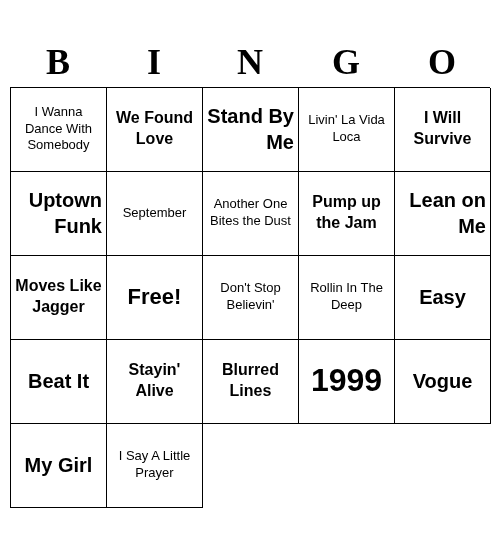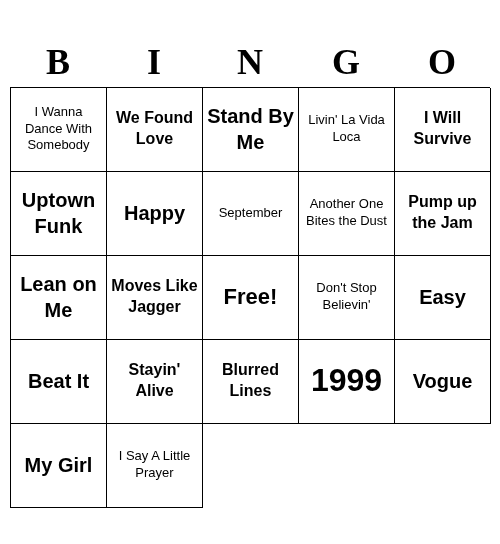--- a/index.html
+++ b/index.html
@@ -58,20 +58,21 @@
     }
 
     .bingo-cell span {
       font-size: 13px;
       line-height: 1.3;
     }
 
     .bingo-cell.large-text span {
       font-size: 20px;
       font-weight: bold;
+      text-align: right;
     }
 
     .bingo-cell.medium-text span {
       font-size: 16px;
       font-weight: bold;
     }
 
     .bingo-cell.free-cell span {
       font-size: 22px;
       font-weight: bold;
@@ -105,43 +106,43 @@
       </div>
       <div class="bingo-cell">
         <span>Livin' La Vida Loca</span>
       </div>
       <div class="bingo-cell medium-text">
         <span>I Will Survive</span>
       </div>
       <div class="bingo-cell large-text">
         <span>Uptown Funk</span>
       </div>
-      <div class="bingo-cell large-text">
-        <span>Happy</span>
-      </div>
       <div class="bingo-cell">
         <span>September</span>
       </div>
       <div class="bingo-cell">
         <span>Another One Bites the Dust</span>
       </div>
       <div class="bingo-cell medium-text">
         <span>Pump up the Jam</span>
       </div>
       <div class="bingo-cell large-text">
         <span>Lean on Me</span>
       </div>
       <div class="bingo-cell medium-text">
         <span>Moves Like Jagger</span>
       </div>
       <div class="bingo-cell free-cell">
         <span>Free!</span>
       </div>
       <div class="bingo-cell">
         <span>Don't Stop Believin'</span>
+      </div>
+      <div class="bingo-cell">
+        <span>Rollin In The Deep</span>
       </div>
       <div class="bingo-cell large-text">
         <span>Easy</span>
       </div>
       <div class="bingo-cell large-text">
         <span>Beat It</span>
       </div>
       <div class="bingo-cell medium-text">
         <span>Stayin' Alive</span>
       </div>

